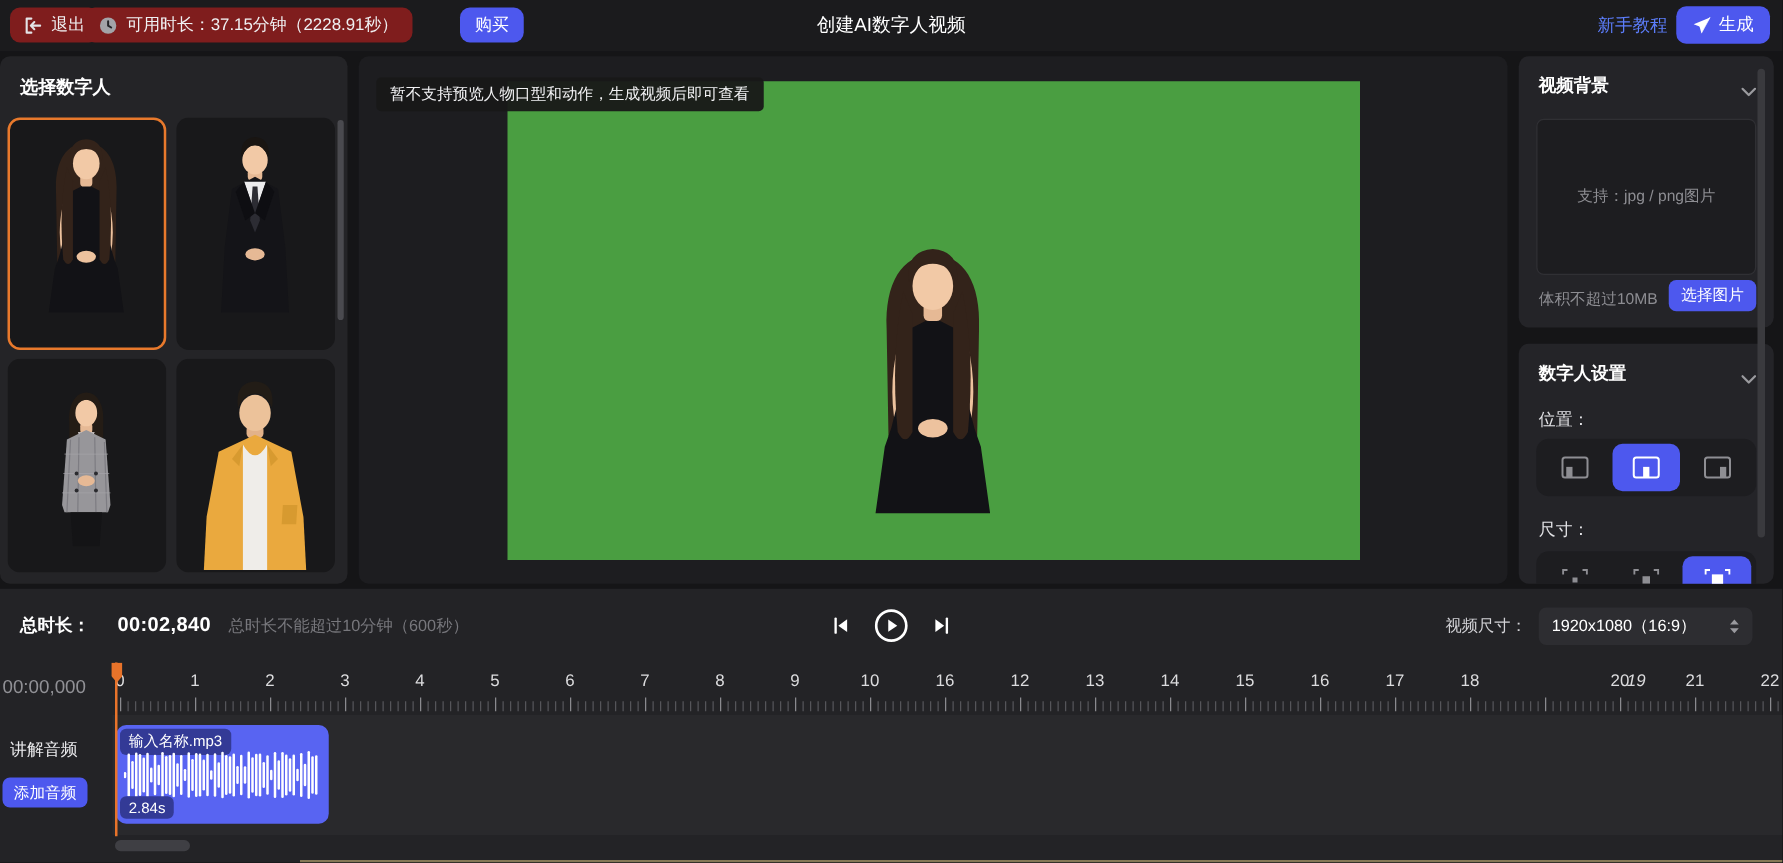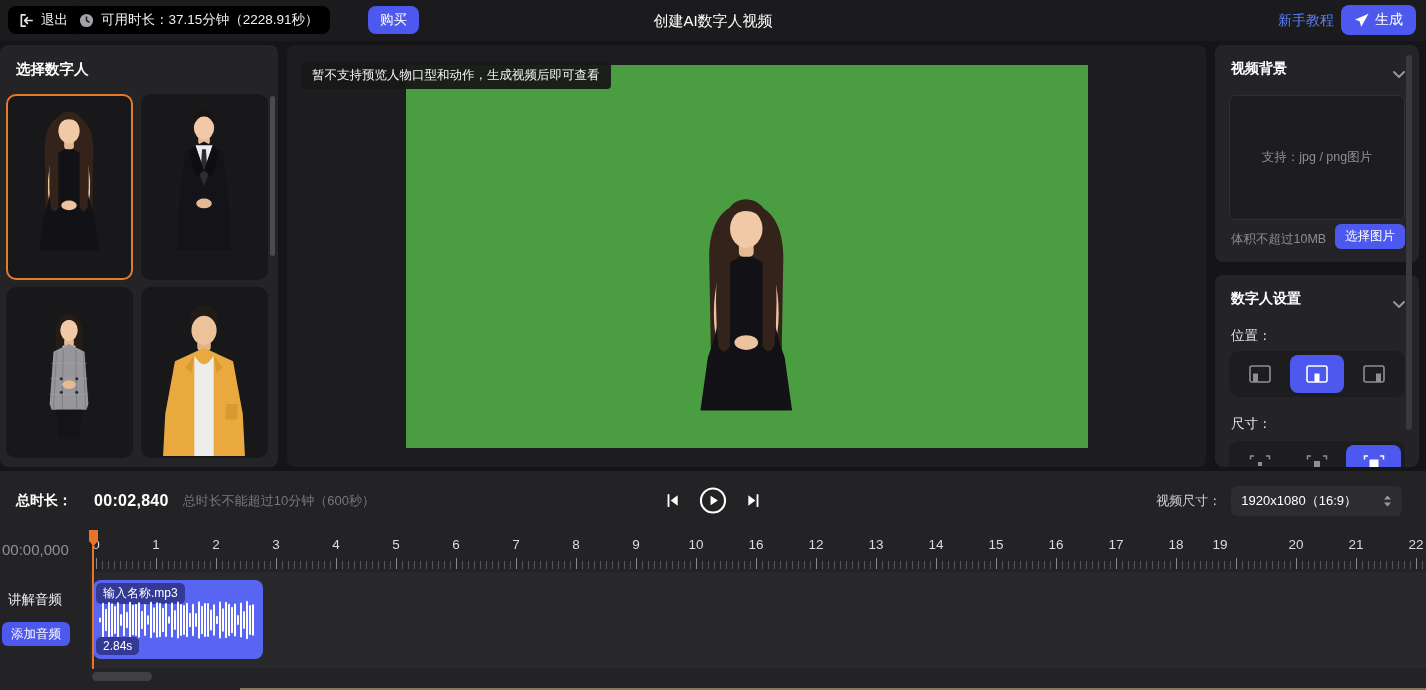--- a/index.html
+++ b/index.html
@@ -15,21 +15,21 @@
   body{
     position:relative;
     background:#151517;
     font-family:"Liberation Sans","DejaVu Sans",sans-serif;
     color:#ececee;
     -webkit-font-smoothing:antialiased;
   }
 
   
   .topbar{position:absolute;left:0;top:0;width:1426px;height:41px;background:#1b1b1d;}
-  .pill{display:inline-flex;align-items:center;gap:7px;height:28px;padding:0 11px;background:#000000;border-radius:8px;font-size:13.5px;color:#f0f0f2;}
+  .pill{display:inline-flex;align-items:center;gap:7px;height:28px;padding:0 11px;background:#7f1d1d;border-radius:8px;font-size:13.5px;color:#f0f0f2;}
   .btn-accent{display:inline-flex;align-items:center;justify-content:center;gap:6px;background:var(--accent-blue);color:#fff;border:none;border-radius:8px;cursor:pointer;font-family:inherit;}
   .exit-btn{position:absolute;left:8px;top:6px;cursor:pointer;}
   .time-pill{position:absolute;left:68px;top:6px;}
   .buy-btn{position:absolute;left:368px;top:6px;height:28px;padding:0 12px;font-size:13.5px;}
   .app-title{position:absolute;left:0;top:0;width:100%;line-height:41px;text-align:center;font-size:15px;font-weight:500;color:#fff;pointer-events:none;}
   .tutorial-link{position:absolute;right:92px;top:0;line-height:41px;font-size:14px;color:var(--link-blue);cursor:pointer;}
   .generate-btn{position:absolute;right:10px;top:5px;height:30px;padding:0 13px;font-size:14px;}
 
   
   .avatar-panel{position:absolute;left:0;top:45px;width:278px;height:422px;background:#242427;border-radius:8px;overflow:hidden;}
@@ -366,21 +366,21 @@
         <span class="rnum" style="left: 636px;">9</span>
         <span class="rnum" style="left: 696px;">10</span>
         <span class="rnum" style="left: 756px;">16</span>
         <span class="rnum" style="left: 816px;">12</span>
         <span class="rnum" style="left: 876px;">13</span>
         <span class="rnum" style="left: 936px;">14</span>
         <span class="rnum" style="left: 996px;">15</span>
         <span class="rnum" style="left: 1056px;">16</span>
         <span class="rnum" style="left: 1116px;">17</span>
         <span class="rnum" style="left: 1176px;">18</span>
-        <span class="rnum" style="left: 1220px;">19</span>
+        <span class="rnum" style="left: 1309px; font-style: italic;">19</span>
         <span class="rnum" style="left: 1296px;">20</span>
         <span class="rnum" style="left: 1356px;">21</span>
         <span class="rnum" style="left: 1416px;">22</span>
       </div>
     <div>
         <i class="tick major" style="left: 96px;"></i>
         <i class="tick" style="left: 102px;"></i>
         <i class="tick" style="left: 108px;"></i>
         <i class="tick" style="left: 114px;"></i>
         <i class="tick" style="left: 120px;"></i>

